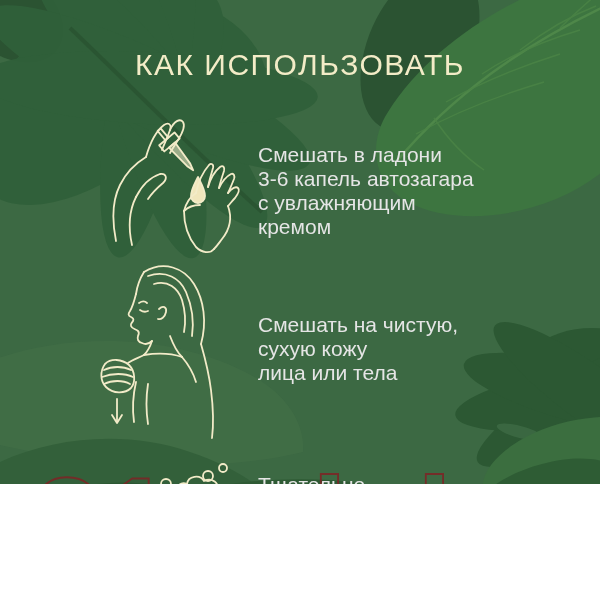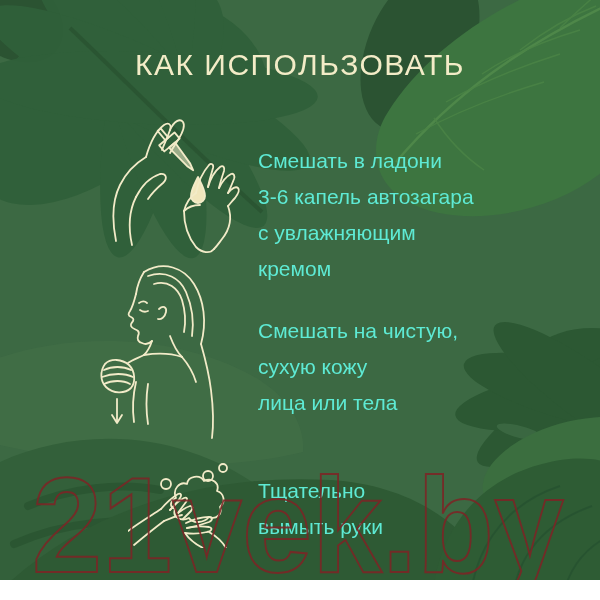--- a/index.html
+++ b/index.html
@@ -1,34 +1,34 @@
 <!DOCTYPE html>
 <html><head>
 <meta charset="utf-8">
 <style>
   html,body{margin:0;padding:0;}
   .stage{
     position:relative;
-    width:600px;height:580px;
+    width:600px;height:484px;
     overflow:hidden;
     background:#3c6943;
     font-family:"Liberation Sans", sans-serif;
   }
   .bg{position:absolute;left:0;top:0;}
   .title{
     position:absolute;left:0;top:48px;width:600px;
     margin:0;text-align:center;
     font-size:30px;font-weight:500;letter-spacing:1.5px;
     color:#f3ecc7;
   }
   .step-icon{position:absolute;}
   .step-text{
     position:absolute;left:258px;width:235px;
-    font-size:21px;line-height:36px;
-    color:#5eead4;
+    font-size:21px;line-height:24px;
+    color:#e5e5e5;
     white-space:pre-line;
   }
   .icon1{left:110px;top:113px;}
   .text1{top:143px;}
   .icon2{left:84px;top:260px;}
   .text2{top:313px;}
   .icon3{left:128px;top:453px;}
   .text3{top:473px;}
   .watermark-svg{position:absolute;left:0;top:0;pointer-events:none;}
   .watermark-svg text{

